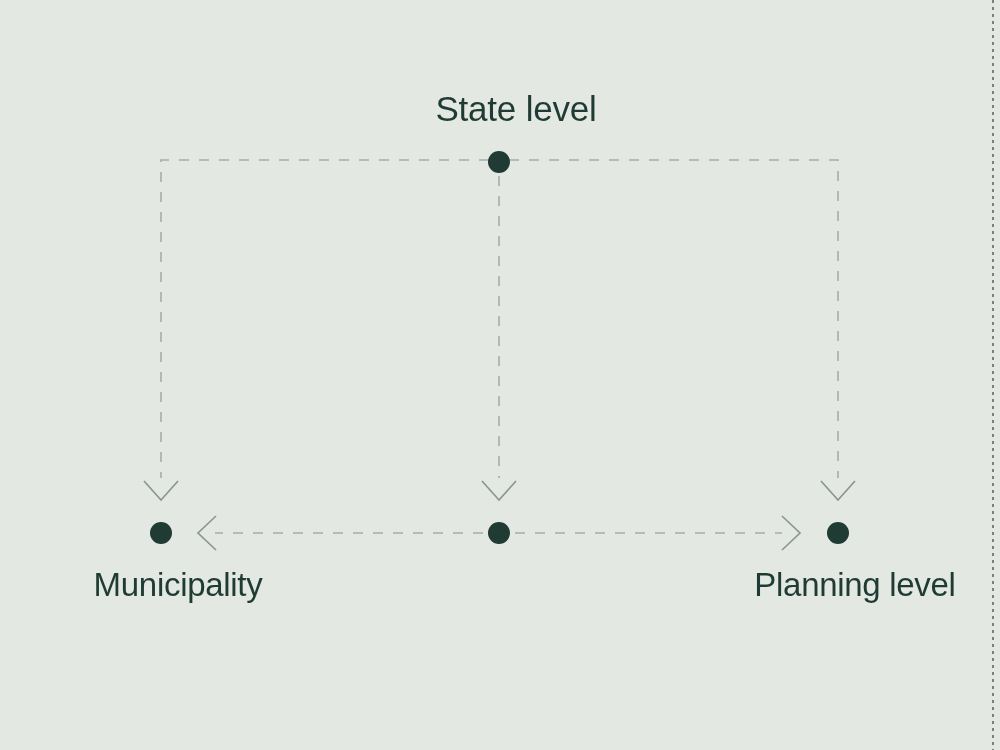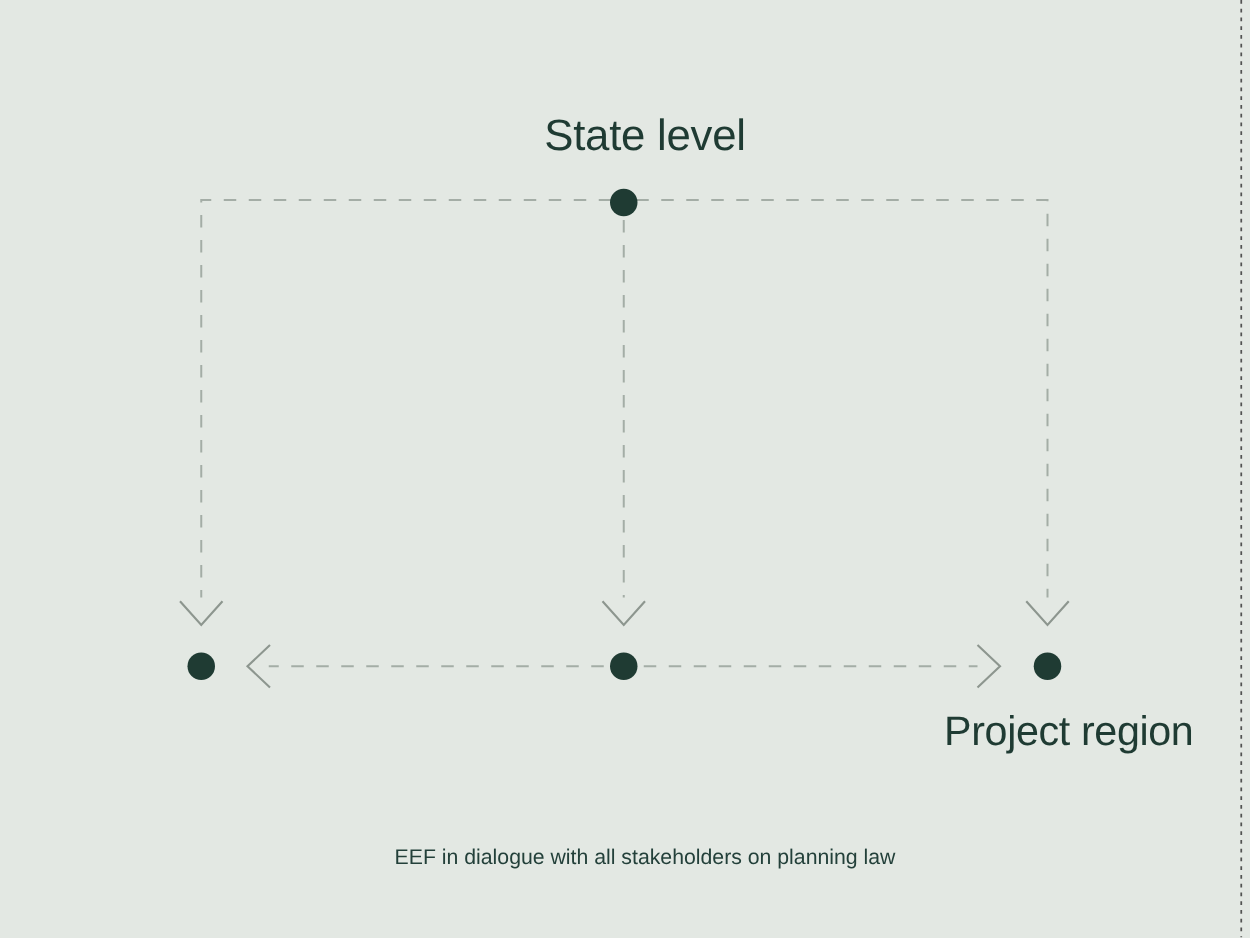--- a/index.html
+++ b/index.html
@@ -104,19 +104,19 @@
       <circle cx="838" cy="533" r="11"></circle>
     </g>
 
     <line x1="993" y1="0" x2="993" y2="750" stroke="#3a3a3a" stroke-width="1.4" stroke-dasharray="3 4" opacity="0.85"></line>
   </svg>
 
   <div class="label-layer">
 
     <div class="lbl title-lbl" style="left:499px; top:89px;">State level</div>
 
+    <div class="lbl node-lbl" style="left:161px; top:566px;">Municipality</div>
 
 
-    <div class="lbl node-lbl" style="left:838px; top:566px;">Project region</div>
+    <div class="lbl node-lbl" style="left:838px; top:566px;">Planning level</div>
 
-    <div class="lbl caption-lbl" style="left:499px; top:676px;">EEF in dialogue with all stakeholders on planning law</div>
   </div>
 </div>
 
 </body></html>

